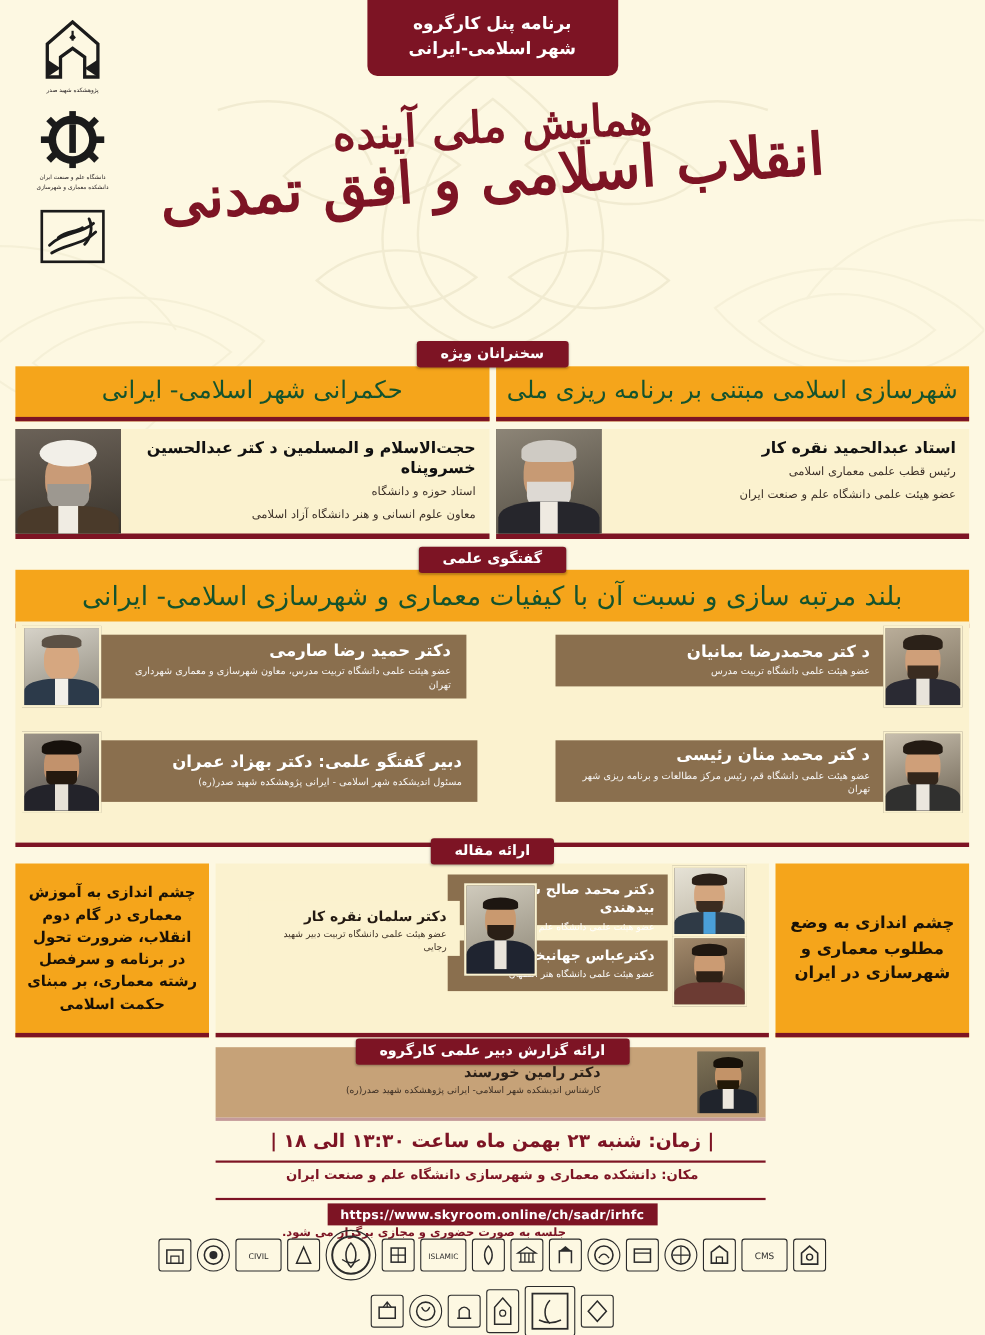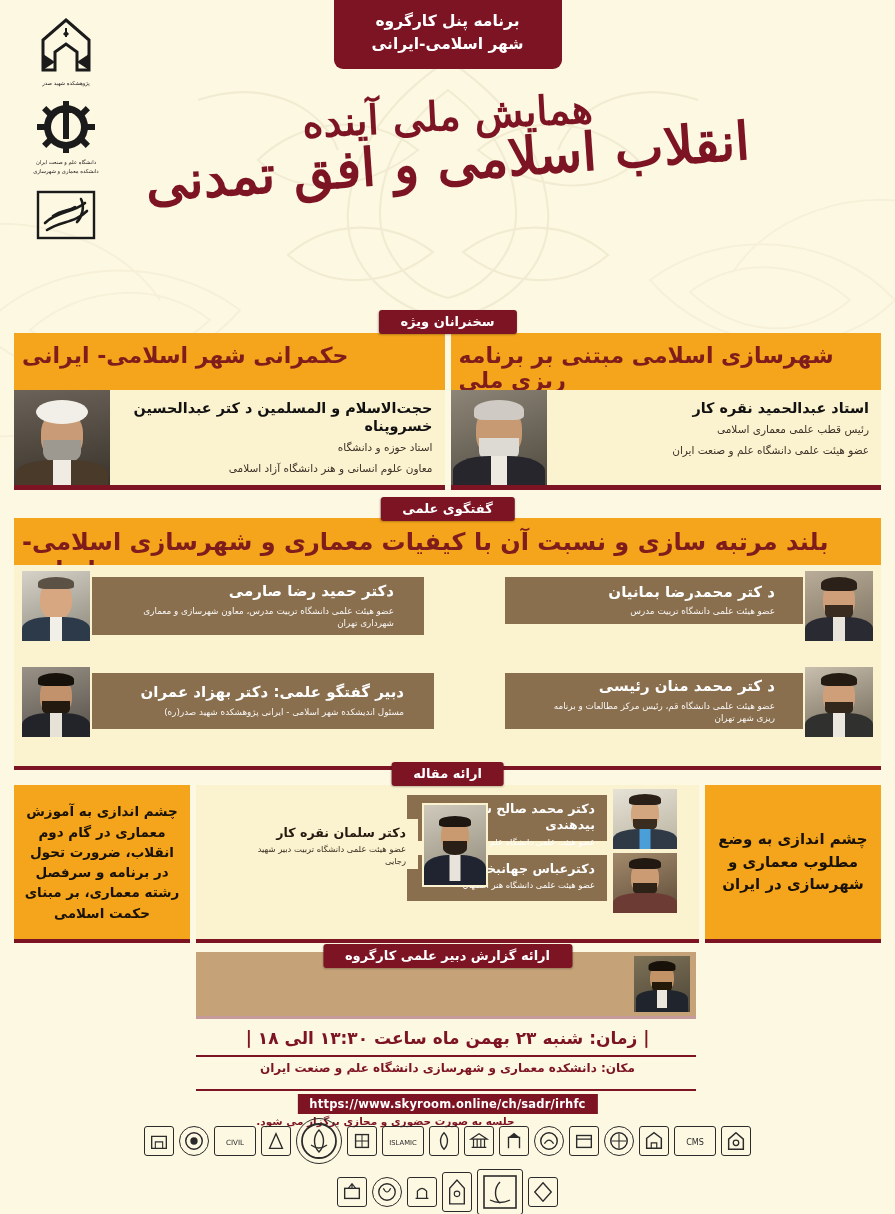--- a/index.html
+++ b/index.html
@@ -64,22 +64,22 @@
     position: absolute; left: 50%; transform: translateX(-50%);
     background: #7d1424; color: #fff; font-weight: bold;
     font-size: 13px; padding: 4px 22px 5px; border-radius: 3px;
     white-space: nowrap; z-index: 6;
     box-shadow: 0 1px 2px rgba(0,0,0,.25);
   }
 
   
   .bar-row { position: absolute; left: 14px; width: 867px; display: flex; gap: 6px; }
   .obar {
-    background: #f5a51b; color: #7f1d1d; font-weight: bold;
-    font-size: 22px; text-align: left; padding: 10px 8px 11px;
+    background: #f5a51b; color: #14532d; font-weight: normal;
+    font-size: 22px; text-align: center; padding: 10px 8px 11px;
     border-bottom: 4px solid #7d1424;
   }
   .obar.half { flex: 1; }
   .obar.full { width: 867px; font-size: 24px; }
 
   
   .sp-row { position: absolute; left: 14px; top: 390px; width: 867px; display: flex; gap: 6px; }
   .sp-card {
     flex: 1; background: #fbf2cf; position: relative;
     height: 100px; border-bottom: 5px solid #7d1424;
@@ -92,21 +92,21 @@
 
   
   .dlg-panel {
     position: absolute; left: 14px; top: 565px; width: 867px; height: 205px;
     background: #fbf2cf; border-bottom: 4px solid #7d1424;
   }
   .dlg-card {
     position: absolute; background: #8a6f4e; color: #fff;
     display: flex; align-items: center;
   }
-  .dlg-card .tx { padding: 6px 30px; text-align: right; width: 100%; }
+  .dlg-card .tx { padding: 6px 14px; text-align: right; width: 100%; }
   .dlg-name { font-size: 15px; font-weight: bold; line-height: 1.3; }
   .dlg-role { font-size: 8.8px; margin-top: 3px; line-height: 1.45; opacity: .95; }
   .dlg-photo { position: absolute; background: #7d7466; overflow: hidden; border: 2px solid #fbf2cf; }
 
   
   .paper-zone { position: absolute; left: 14px; top: 785px; width: 867px; height: 160px; }
   .op-panel {
     position: absolute; top: 0; width: 176px; height: 158px;
     background: #f5a51b; color: #1a1206; font-weight: bold;
     font-size: 15px; line-height: 1.5; text-align: center;
@@ -442,20 +442,24 @@
           <div class="body" style="width:62px;height:32px;top:50px;background:#1f2430;"></div>
           <div style="position:absolute;left:50%;transform:translateX(-50%);top:50px;width:11px;height:26px;background:#e9e4db;"></div>
         </div>
       </div>
     </div>
   </div>
 
   <div class="ribbon" style="top:944px;">ارائه گزارش دبیر علمی کارگروه</div>
 
   <div class="report">
+    <div class="report-tx">
+      <div class="report-name">دکتر رامین خورسند</div>
+      <div class="report-role">کارشناس اندیشکده شهر اسلامی- ایرانی پژوهشکده شهید صدر(ره)</div>
+    </div>
     <div class="report-photo">
       <div class="face">
         <div class="bgc" style="background:linear-gradient(160deg,#7d7156,#4e4638);"></div>
         <div class="head" style="width:24px;height:28px;top:8px;background:#c39368;"></div>
         <div class="hair" style="width:27px;height:10px;top:5px;background:#171109;"></div>
         <div class="beard" style="width:20px;height:11px;top:26px;background:#231908;"></div>
         <div class="body" style="width:52px;height:22px;top:34px;background:#20242c;"></div>
         <div style="position:absolute;left:50%;transform:translateX(-50%);top:34px;width:10px;height:18px;background:#ece7de;"></div>
       </div>
     </div>

